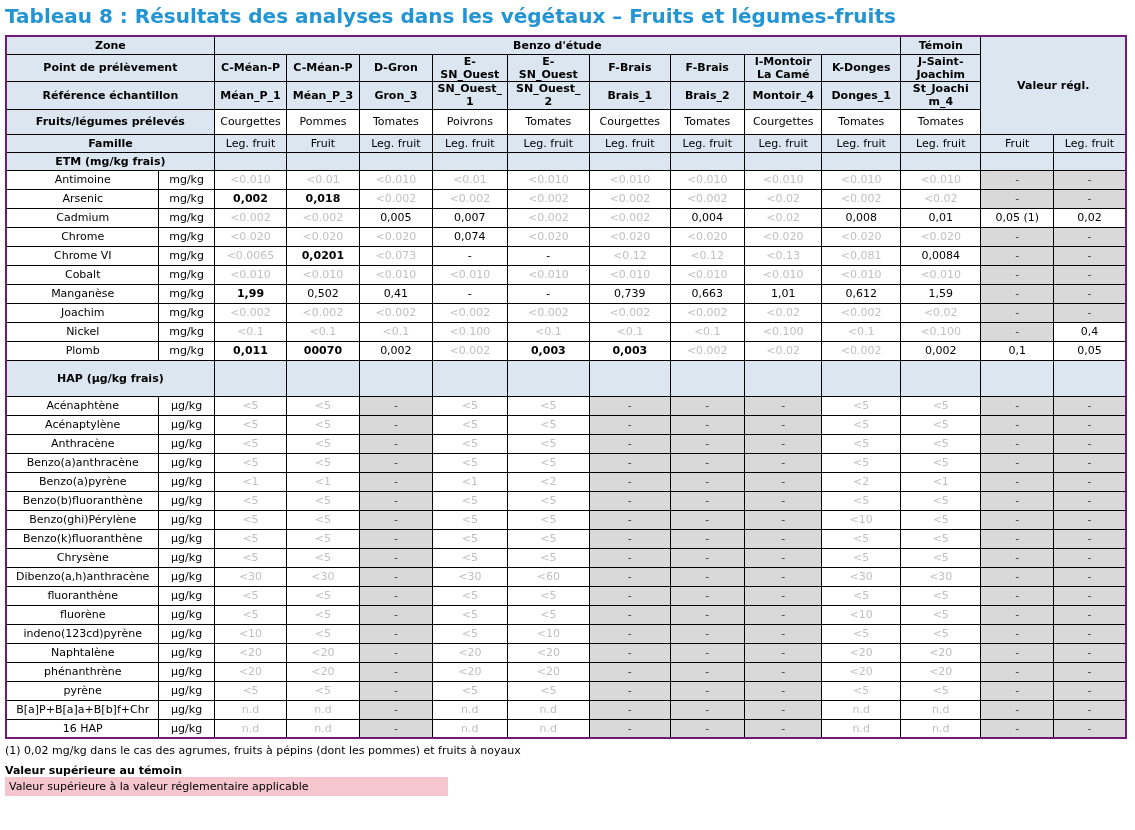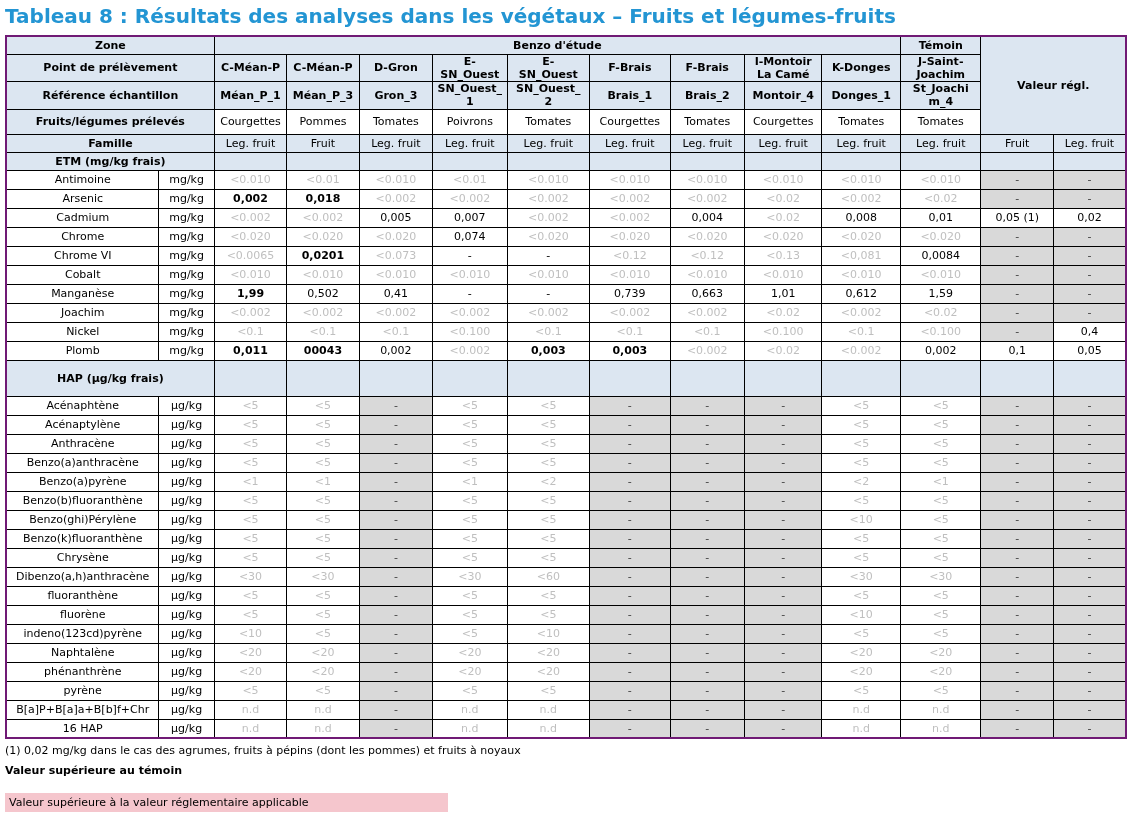--- a/index.html
+++ b/index.html
@@ -14,21 +14,21 @@
           font-size:11px;line-height:1.2;overflow:hidden;}
   .hb{background:var(--hdr,#dce6f1);font-weight:bold;}
   .hn{background:var(--hdr,#dce6f1);font-weight:normal;}
   .left{text-align:left;padding-left:4px;}
   .b{font-weight:bold;}
   .lt{color:var(--muted,#bfbfbf);}
   .gc{background:var(--grey,#d9d9d9);color:#404040;}
   .pre{white-space:pre-line;}
   .note{font-size:11px;margin-top:5px;}
   .note.bold{font-weight:bold;margin-top:7px;}
-  .note.pink{background:var(--pink,#f5c6cd);width:443px;padding:3px 4px;margin-top:16px;}
+  .note.pink{background:var(--pink,#f5c6cd);width:443px;padding:3px 4px;margin-top:0;}
 </style>
 </head>
 <body>
 
 <div class="title">Tableau 8 : Résultats des analyses dans les végétaux – Fruits et légumes-fruits</div>
 
 <table class="tbl">
   <colgroup>
     <col style="width:152px">
       <col style="width:55px">
@@ -269,21 +269,21 @@
         <td class="lt">&lt;0.100</td>
         <td class="lt">&lt;0.1</td>
         <td class="lt">&lt;0.100</td>
         <td class="gc">-</td>
         <td>0,4</td>
       </tr>
       <tr style="height: 19px;">
         <td class="left">Plomb</td>
         <td class="left">mg/kg</td>
         <td class="b">0,011</td>
-        <td class="b">00043</td>
+        <td class="b">00070</td>
         <td>0,002</td>
         <td class="lt">&lt;0.002</td>
         <td class="b">0,003</td>
         <td class="b">0,003</td>
         <td class="lt">&lt;0.002</td>
         <td class="lt">&lt;0.02</td>
         <td class="lt">&lt;0.002</td>
         <td>0,002</td>
         <td>0,1</td>
         <td>0,05</td>

